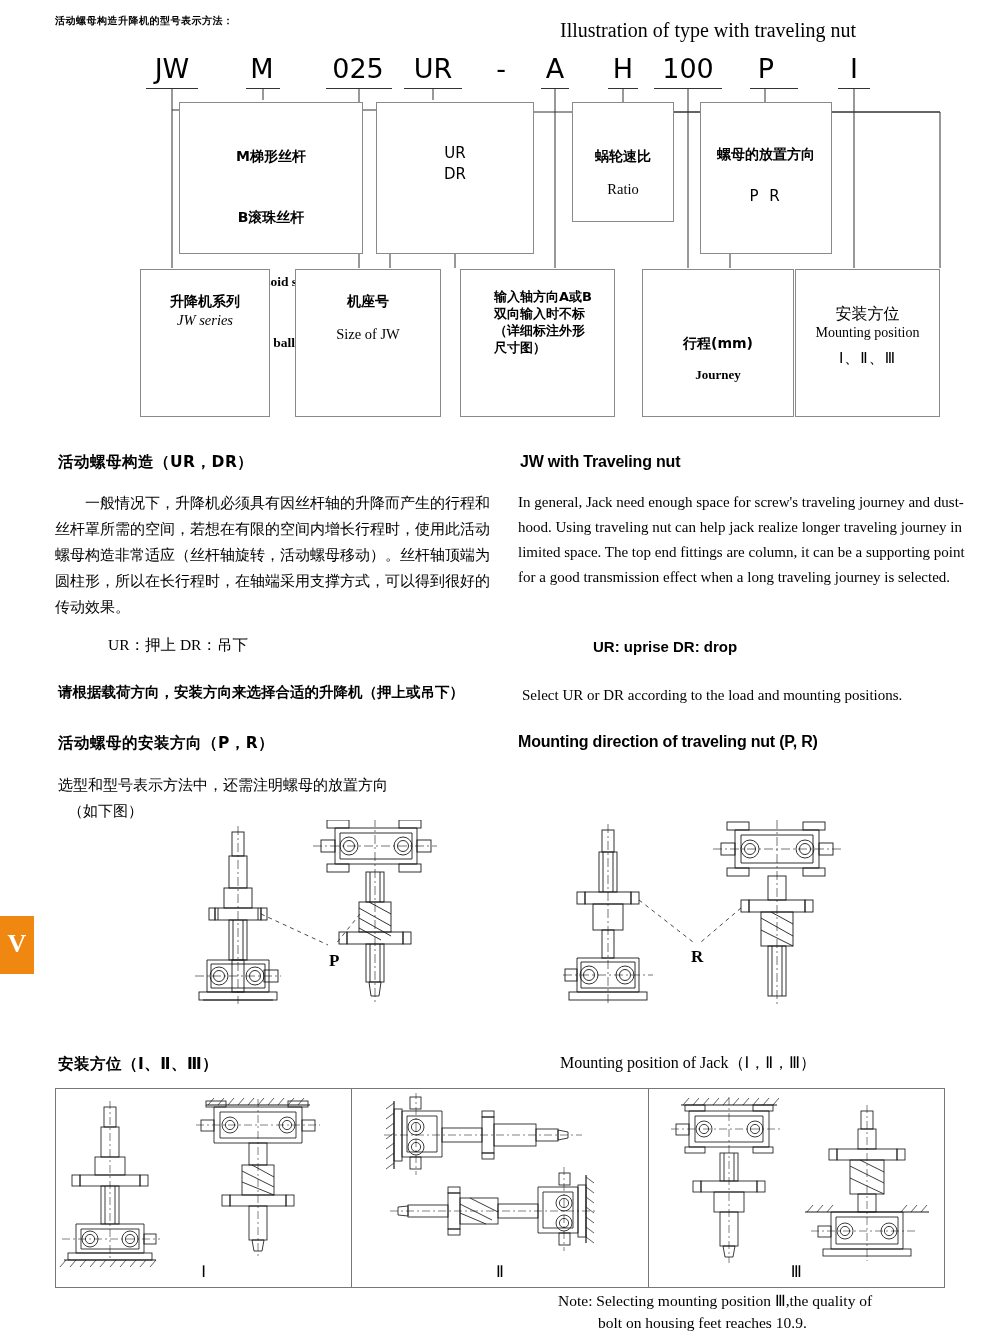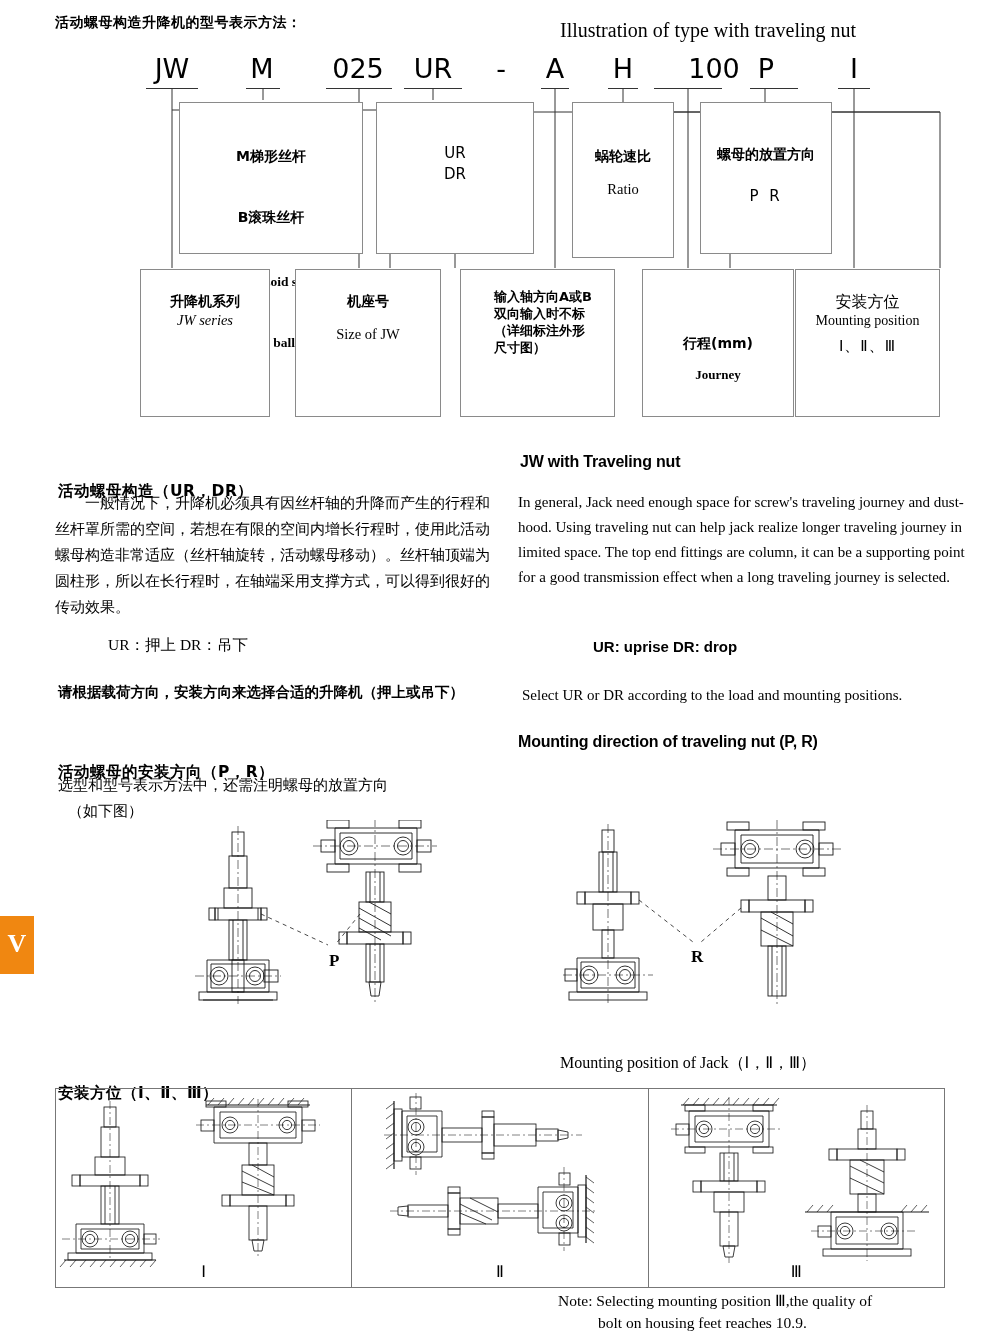--- a/index.html
+++ b/index.html
@@ -16,21 +16,21 @@
     position:absolute;left:0;top:916px;width:34px;height:58px;
     background:#F08711;display:flex;align-items:center;justify-content:center;
   }
   .edge-tab span{
     color:#fff;font-family:"Liberation Serif",serif;font-size:26px;font-weight:bold;
     line-height:1;transform:translateY(-1px);
   }
 
   
   .top-head-cn{
-    position:absolute;left:55px;top:14px;font-size:14px;letter-spacing:.5px;
+    position:absolute;left:55px;top:14px;font-size:10px;letter-spacing:.5px;
   }
   .top-head-en{
     position:absolute;left:560px;top:19px;font-size:20px;
   }
 
   
   .code-row{position:absolute;left:0;top:52px;width:1000px;height:40px;}
   .code-tok{
     position:absolute;top:0;font-family:"DejaVu Sans","Liberation Sans",sans-serif;
     font-size:27px;line-height:34px;text-align:center;white-space:pre;
@@ -49,21 +49,21 @@
   .dbox .l-cn{font-family:"DejaVu Sans","Liberation Sans",sans-serif;font-weight:bold;font-size:14px;line-height:19px;}
   .dbox .l-cn-sm{font-family:"DejaVu Sans","Liberation Sans",sans-serif;font-weight:bold;font-size:13px;line-height:17px;padding-left:25px;}
   .dbox .l-en{font-family:"Liberation Serif",serif;font-weight:bold;font-size:13.5px;line-height:19px;}
   .dbox .l-en-n{font-family:"Liberation Serif",serif;font-size:14.5px;line-height:19px;}
   .dbox .l-plain{font-family:"DejaVu Sans","Liberation Sans",sans-serif;font-size:15px;line-height:21px;}
   .dbox .l-rn{font-family:"Liberation Serif",serif;font-size:15px;line-height:20px;letter-spacing:1px;}
 
   
   .h-cn{
     position:absolute;font-family:"DejaVu Sans","Liberation Sans",sans-serif;
-    font-weight:bold;font-size:15.5px;letter-spacing:.5px;margin-top:29px;
+    font-weight:bold;font-size:15.5px;letter-spacing:.5px;
   }
   .h-en{
     position:absolute;font-family:"Liberation Sans","DejaVu Sans",sans-serif;
     font-weight:bold;font-size:16px;letter-spacing:-.2px;
   }
   .p-cn{
     position:absolute;font-family:"Liberation Serif","DejaVu Serif",serif;
     font-size:15px;line-height:26px;text-align:justify;
   }
   .p-en{
@@ -123,21 +123,21 @@
   <div class="top-head-en serif">Illustration of type with traveling nut</div>
 
   <div class="code-row">
     <div class="code-tok" style="left:140px;width:64px;">JW</div>
     <div class="code-tok" style="left:238px;width:48px;">M</div>
     <div class="code-tok" style="left:322px;width:72px;">025</div>
     <div class="code-tok" style="left:400px;width:66px;">UR</div>
     <div class="code-tok" style="left:485px;width:32px;">-</div>
     <div class="code-tok" style="left:537px;width:36px;">A</div>
     <div class="code-tok" style="left:605px;width:36px;">H</div>
-    <div class="code-tok" style="left:676px;width:76px;">100</div>
+    <div class="code-tok" style="left:650px;width:76px;">100</div>
     <div class="code-tok" style="left:748px;width:36px;">P</div>
     <div class="code-tok" style="left:836px;width:36px;">I</div>
 
     <div class="code-ul" style="left:146px;top:36px;width:52px;"></div>
     <div class="code-ul" style="left:246px;top:36px;width:34px;"></div>
     <div class="code-ul" style="left:326px;top:36px;width:66px;"></div>
     <div class="code-ul" style="left:404px;top:36px;width:58px;"></div>
     <div class="code-ul" style="left:541px;top:36px;width:28px;"></div>
     <div class="code-ul" style="left:608px;top:36px;width:30px;"></div>
     <div class="code-ul" style="left:654px;top:36px;width:68px;"></div>
@@ -181,21 +181,21 @@
     <div class="l-cn">B滚珠丝杆</div>
     <div class="l-en" style="margin-top:3px;">M（Trapezoid  screw）</div>
     <div class="l-en">B (General  ball screw)</div>
   </div>
 
   <div class="dbox" style="left:376px;top:102px;width:158px;height:152px;padding-top:40px;">
     <div class="l-plain">UR</div>
     <div class="l-plain">DR</div>
   </div>
 
-  <div class="dbox" style="left:572px;top:102px;width:102px;height:156px;padding-top:44px;">
+  <div class="dbox" style="left:572px;top:102px;width:102px;height:120px;padding-top:44px;">
     <div class="l-cn">蜗轮速比</div>
     <div class="l-en-n" style="margin-top:14px;">Ratio</div>
   </div>
 
   <div class="dbox" style="left:700px;top:102px;width:132px;height:152px;padding-top:42px;">
     <div class="l-cn">螺母的放置方向</div>
     <div class="l-plain" style="margin-top:22px;letter-spacing:3px;">P  R</div>
   </div>
 
   <div class="dbox" style="left:140px;top:269px;width:130px;height:148px;padding-top:22px;">
@@ -213,21 +213,21 @@
     <div class="l-cn-sm">双向输入时不标</div>
     <div class="l-cn-sm">（详细标注外形</div>
     <div class="l-cn-sm">尺寸图）</div>
   </div>
 
   <div class="dbox" style="left:642px;top:269px;width:152px;height:148px;padding-top:64px;">
     <div class="l-cn">行程(mm)</div>
     <div class="l-en" style="margin-top:12px;font-size:13px;">Journey</div>
   </div>
 
-  <div class="dbox" style="left:795px;top:269px;width:145px;height:148px;padding-top:22px;">
+  <div class="dbox" style="left:795px;top:269px;width:145px;height:148px;padding-top:34px;">
     <div class="l-cn" style="font-family:'Liberation Serif',serif;font-weight:normal;font-size:16px;">安装方位</div>
     <div class="l-en-n" style="font-size:14px;">Mounting position</div>
     <div class="l-rn" style="margin-top:6px;">Ⅰ、Ⅱ、Ⅲ</div>
   </div>
 
   <div class="h-cn" style="left:58px;top:452px;">活动螺母构造（UR，DR）</div>
   <div class="p-cn" style="left:55px;top:490px;width:435px;text-indent:30px;">一般情况下，升降机必须具有因丝杆轴的升降而产生的行程和丝杆罩所需的空间，若想在有限的空间内增长行程时，使用此活动螺母构造非常适应（丝杆轴旋转，活动螺母移动）。丝杆轴顶端为圆柱形，所以在长行程时，在轴端采用支撑方式，可以得到很好的传动效果。</div>
   <div class="mid-cn" style="left:108px;top:635px;">UR：押上    DR：吊下</div>
   <div class="bold-cn" style="left:58px;top:683px;text-align:right;">请根据载荷方向，安装方向来选择合适的升降机（押上或吊下）</div>
   <div class="h-cn" style="left:58px;top:733px;">活动螺母的安装方向（P，R）</div>

